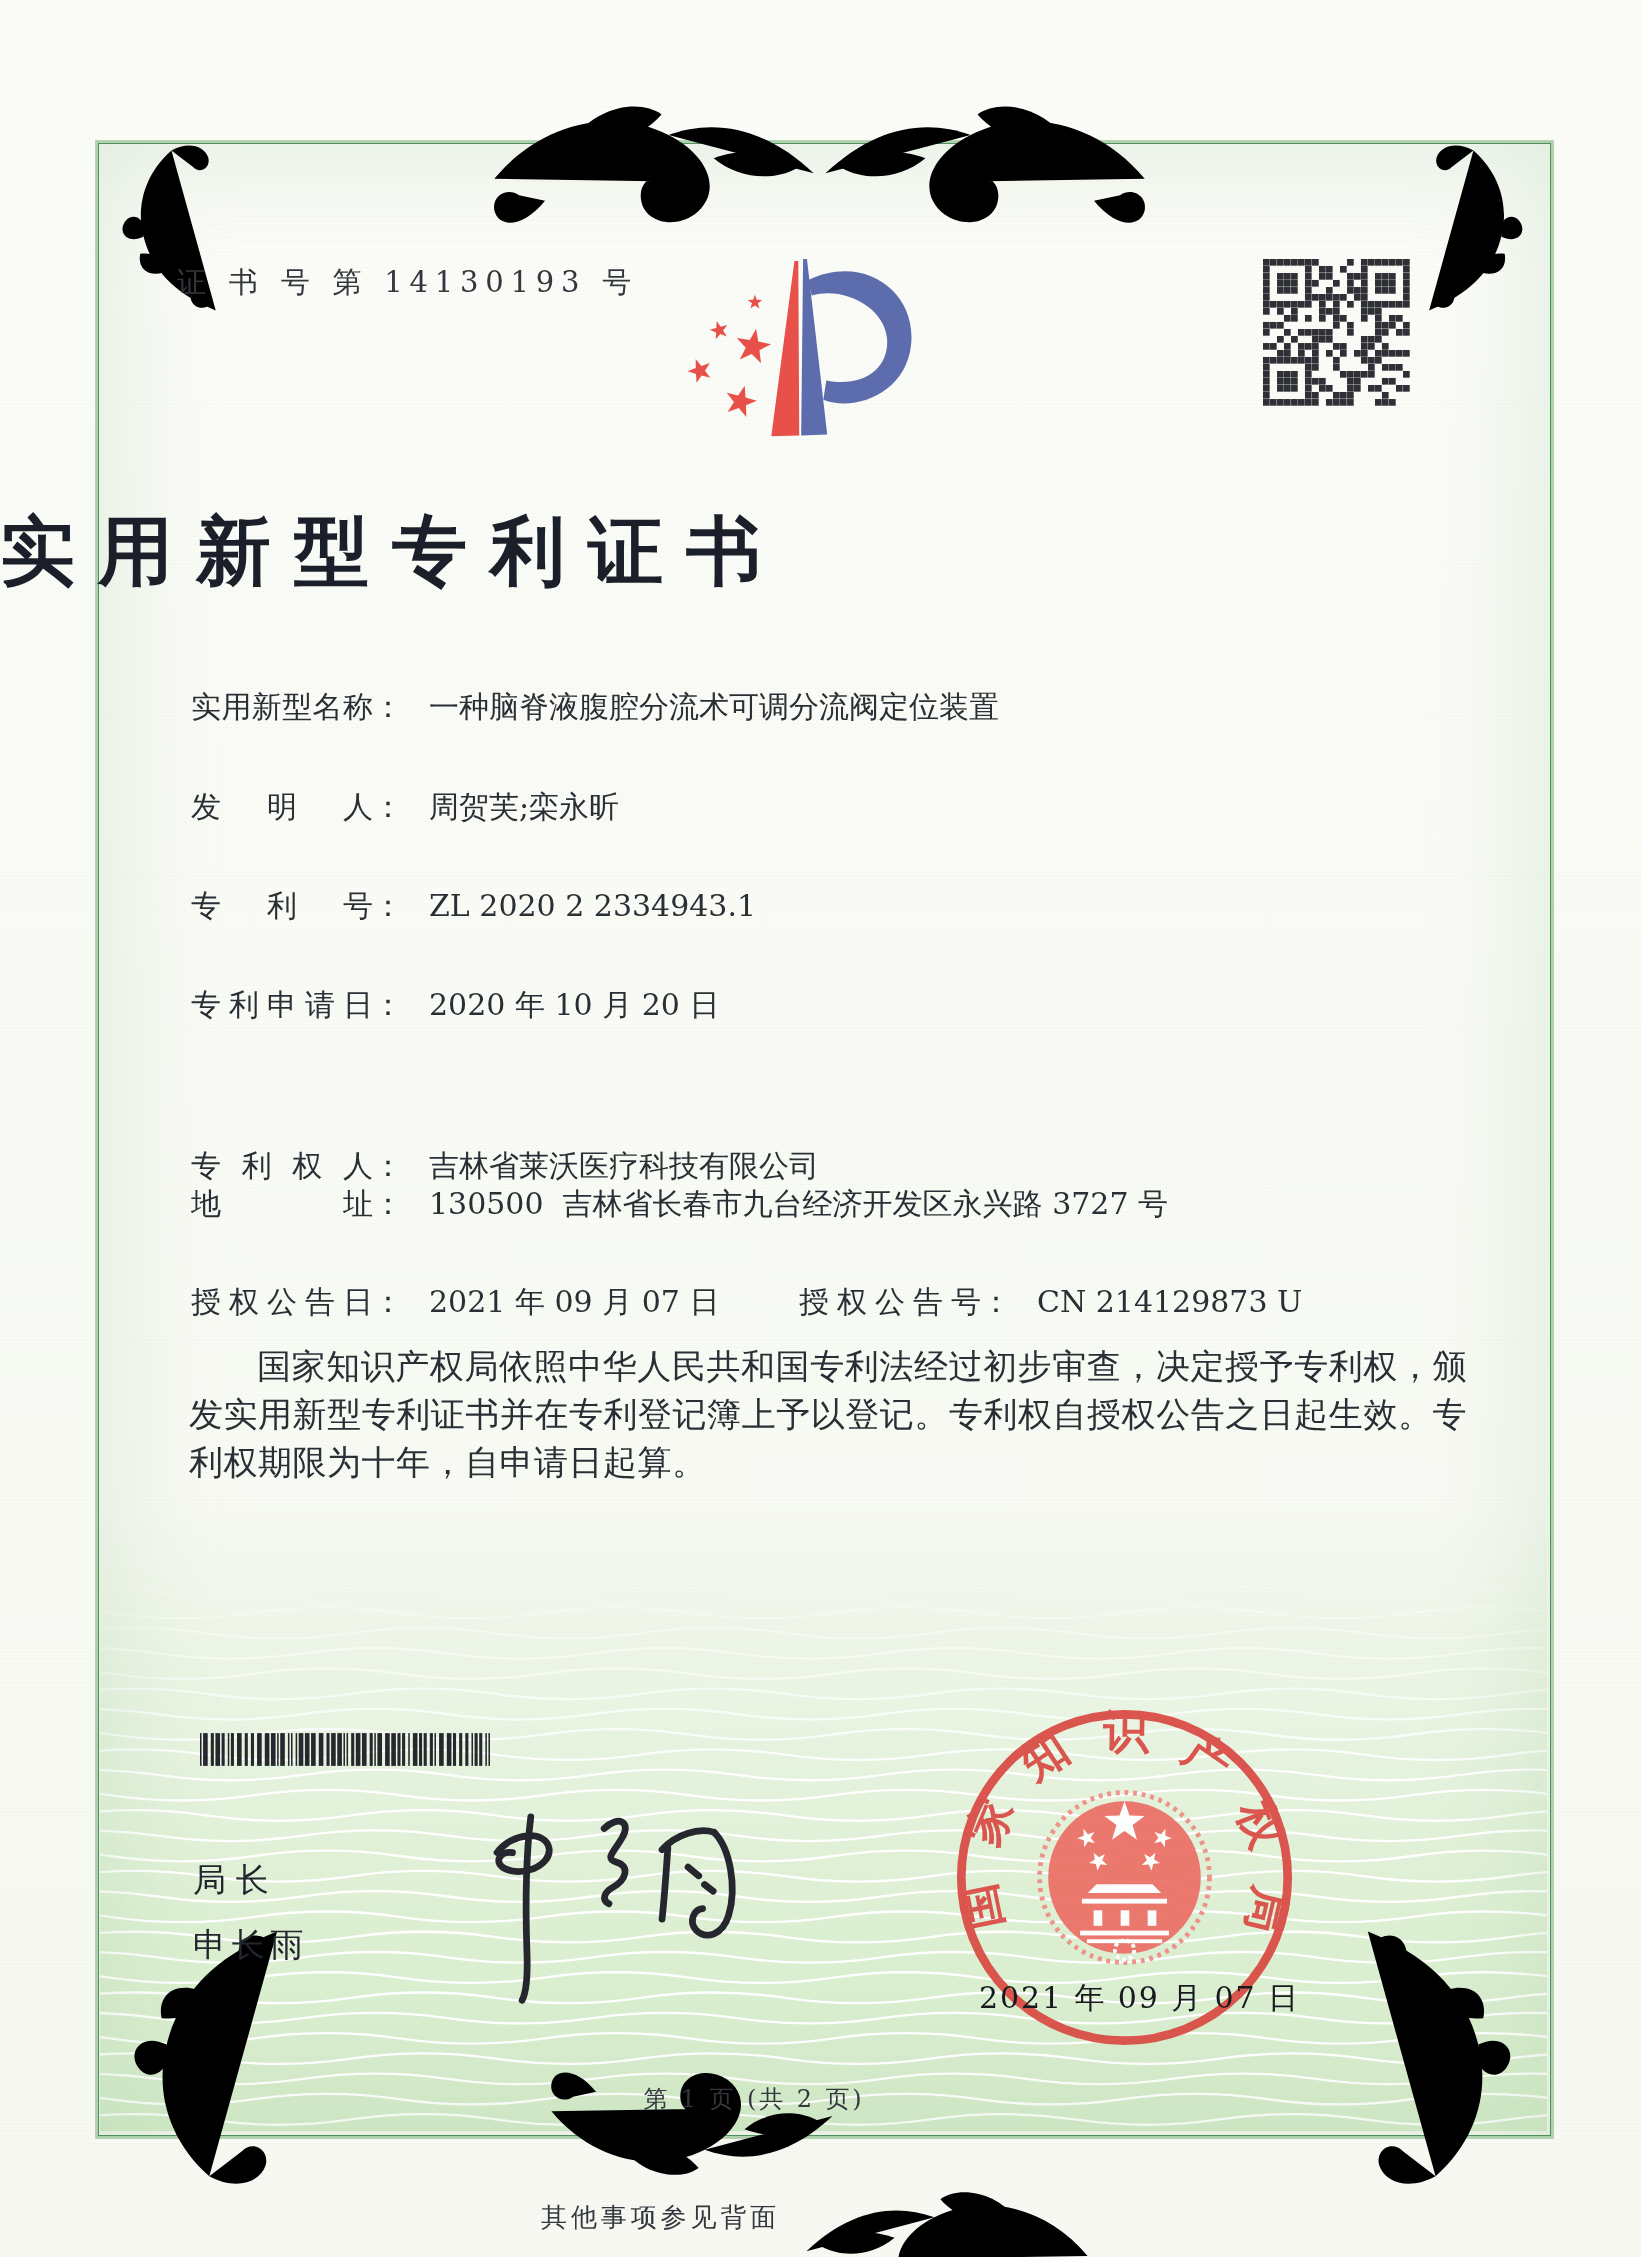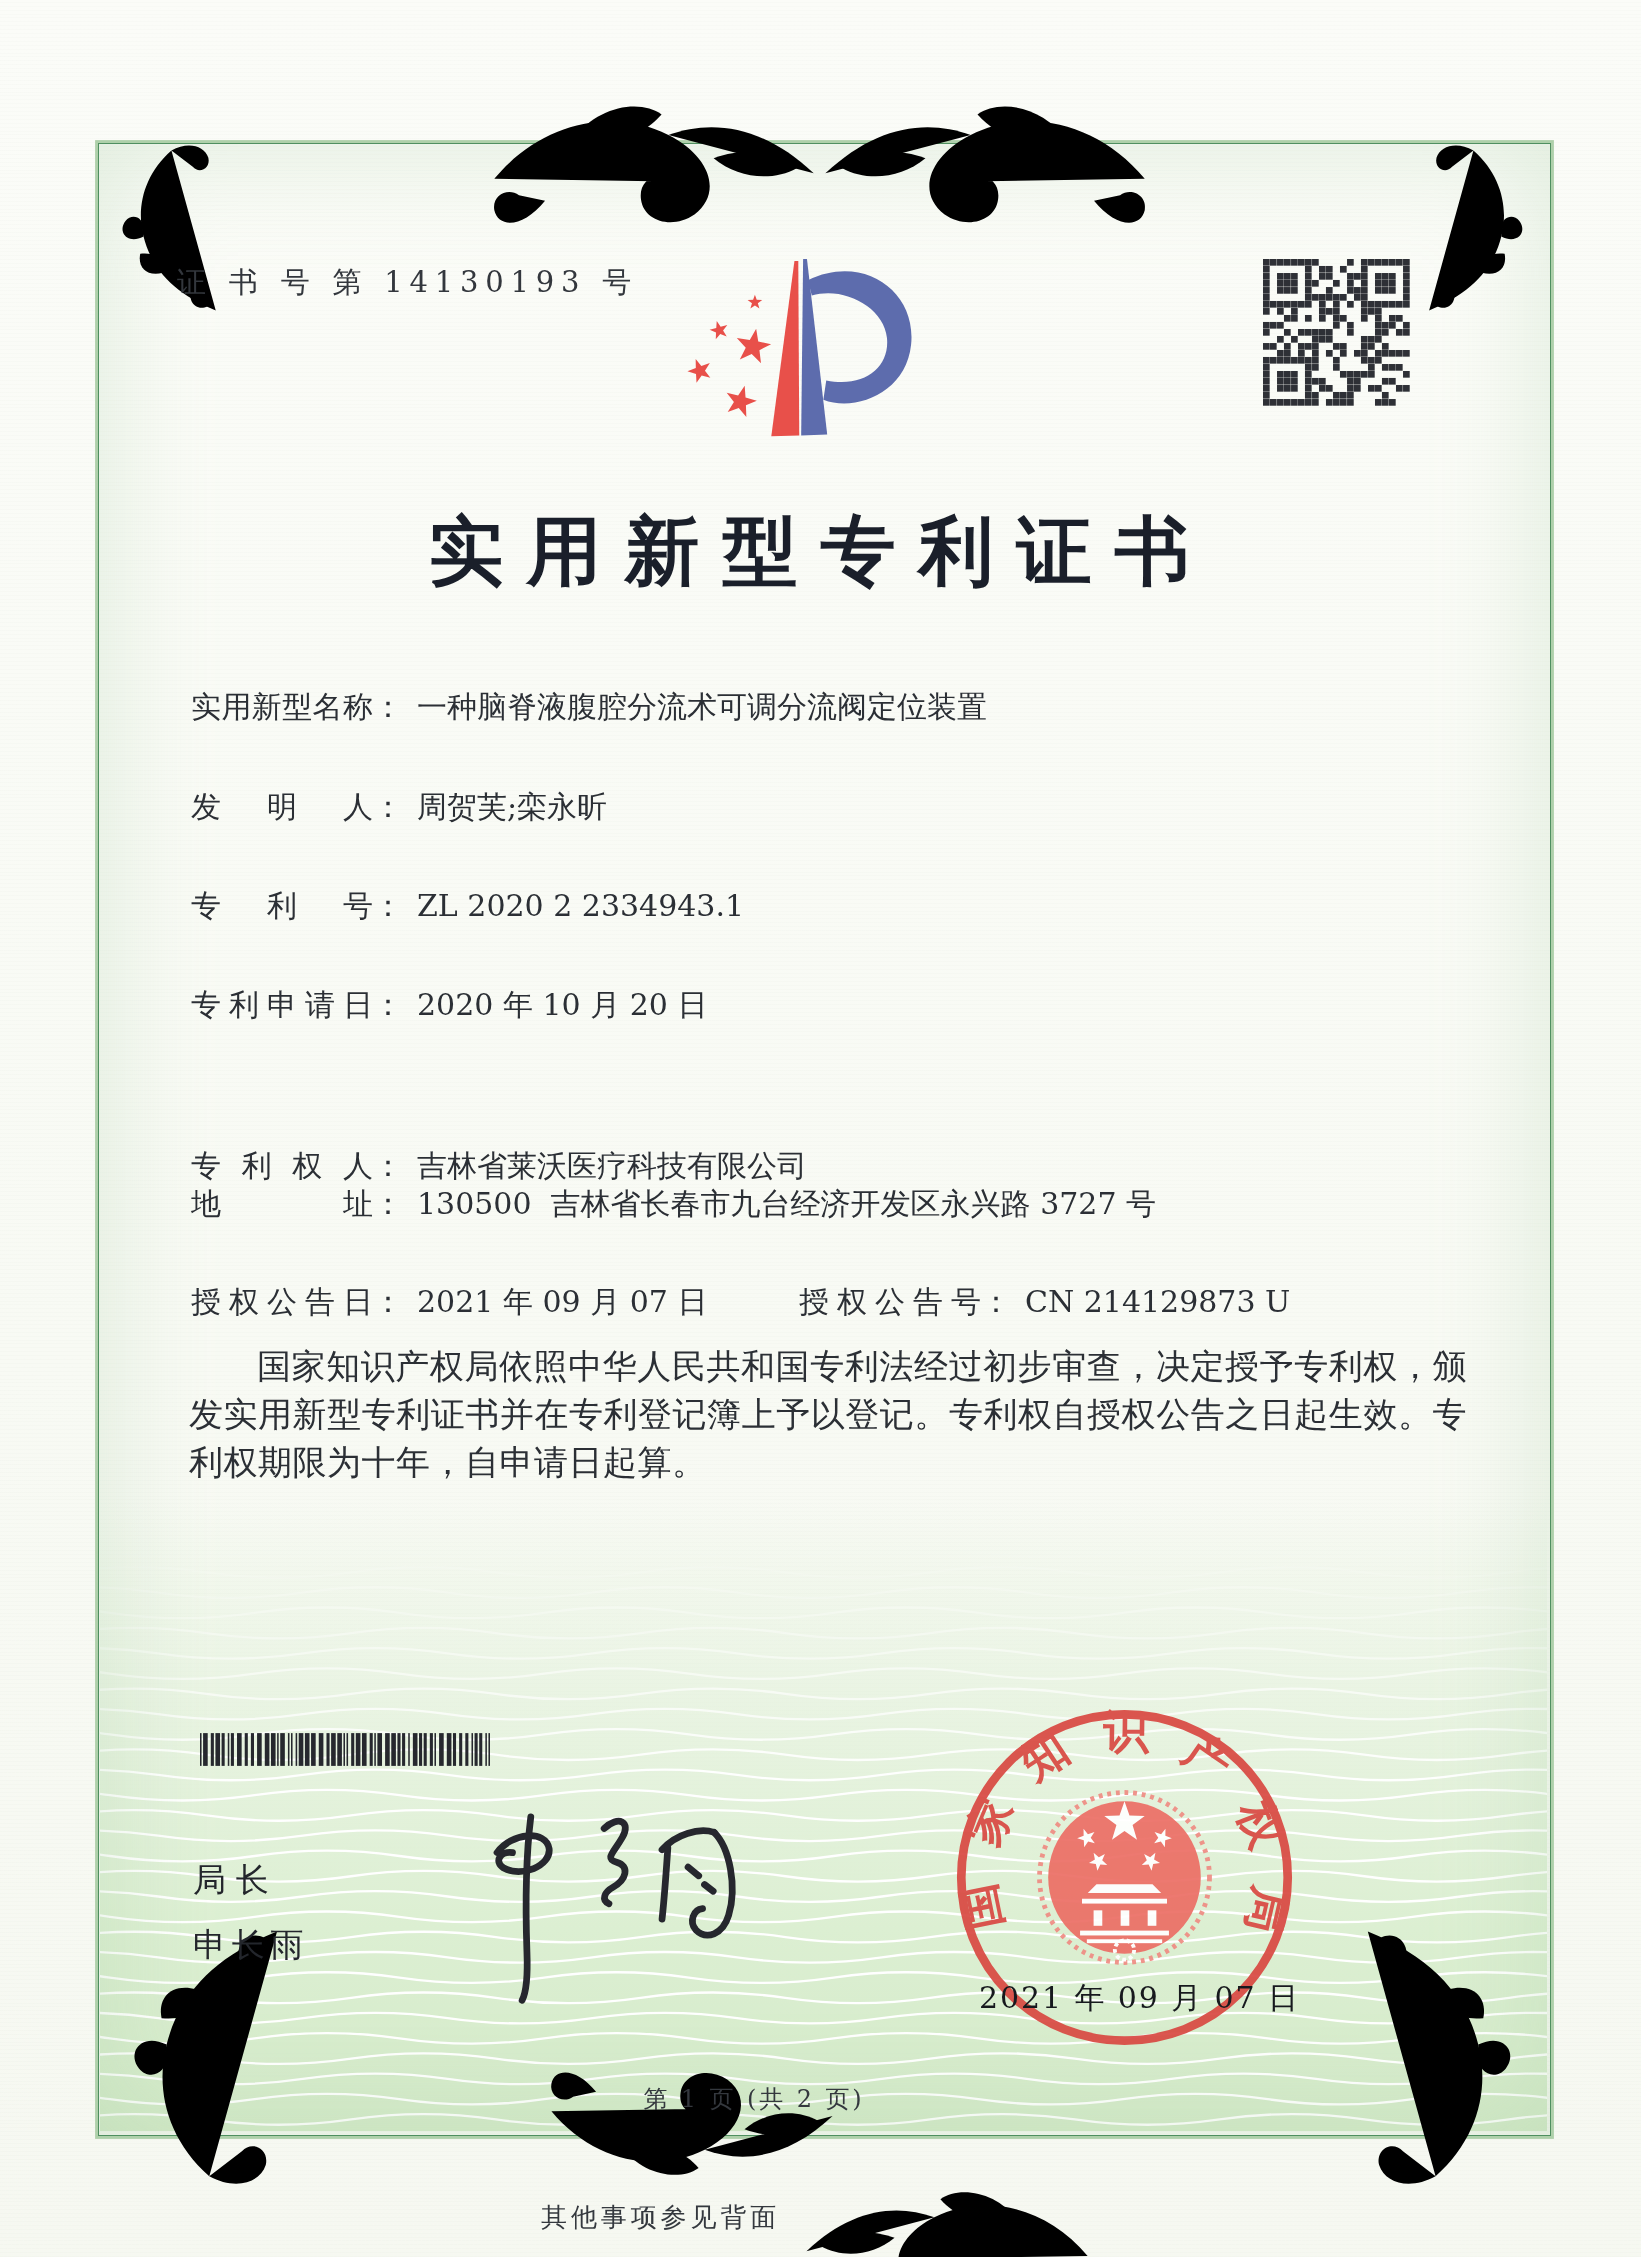--- a/index.html
+++ b/index.html
@@ -9,27 +9,27 @@
     font-family:"DejaVu Serif","Liberation Serif",serif;
     color:#2b2f35;overflow:hidden;
   }
   .scan{position:absolute;inset:0;pointer-events:none;
     background:repeating-linear-gradient(0deg,rgba(60,90,60,.015) 0 1px,transparent 1px 3.9px);}
   .frame{position:absolute;left:98px;top:143px;width:1451px;height:1991px;
     border:1.9px solid #4f8f60;box-shadow:0 0 0 2.9px #aed0aa, inset 0 0 116px rgba(163,203,160,.32);}
   .abs{position:absolute;}
   .pre{white-space:pre-wrap;}
   .cert-no{left:177px;top:263px;font-size:29px;letter-spacing:6.8px;color:#33373d;}
-  .title{left:0;top:502px;width:1641px;text-align:center;font-size:75px;font-weight:700;
+  .title{left:0;top:502px;width:1641px;font-size:75px;font-weight:700;
     letter-spacing:23px;color:#1a1f2a;}
   .fields{left:191px;top:0;width:1284px;font-size:30px;}
   .frow{position:absolute;left:0;white-space:nowrap;}
   .flabel{display:inline-block;width:182px;text-align:justify;text-align-last:justify;vertical-align:top;}
   .colon{display:inline-block;}
-  .fval{margin-left:14px;white-space:pre-wrap;}
+  .fval{margin-left:26px;white-space:pre-wrap;}
   .grp2{position:absolute;left:608px;top:0;white-space:nowrap;}
   .paras{left:189px;top:1342px;width:1278px;font-size:34px;line-height:48px;
     text-align:justify;color:#2b2f35;letter-spacing:0.5px;}
   .paras p{margin:0 0 1.9px 0;text-indent:2em;}
   .signer-title{left:193px;top:1858px;font-size:33px;letter-spacing:9.7px;color:#23262c;text-align:center;}
   .signer-name{left:193px;top:1923px;font-size:33px;letter-spacing:5.8px;color:#23262c;}
   .seal-date{left:979px;top:1978px;font-size:30px;letter-spacing:1.9px;color:#17191e;z-index:8;}
   .pagenum{left:609px;top:2083px;width:290px;text-align:center;font-size:24px;letter-spacing:2.9px;color:#34383e;}
   .backnote{left:541px;top:2200px;width:290px;text-align:left;font-size:26px;letter-spacing:3.9px;color:#34383e;}
   svg{display:block;}

